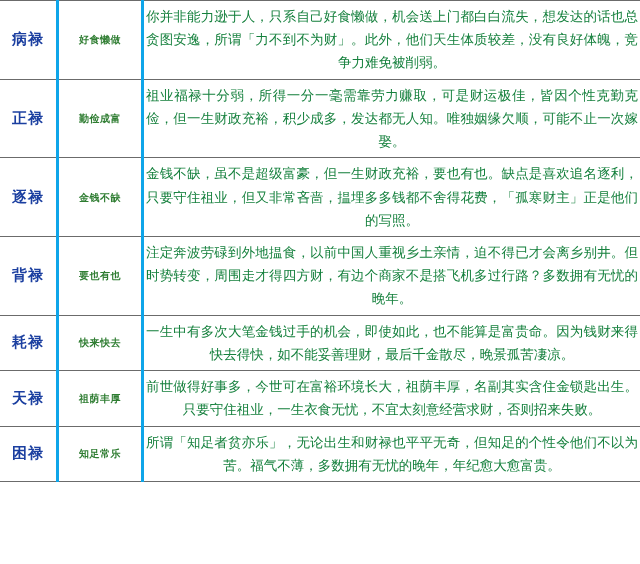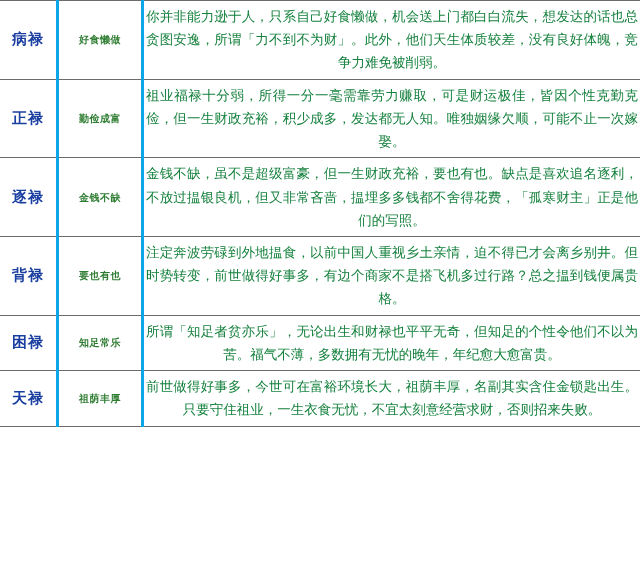--- a/index.html
+++ b/index.html
@@ -88,39 +88,46 @@
         <td class="col-name">正禄</td>
         <td class="col-trait">勤俭成富</td>
         <td class="col-desc">
             <span class="desc-inner">祖业福禄十分弱，所得一分一毫需靠劳力赚取，可是财运极佳，皆因个性克勤克俭，但一生财政充裕，积少成多，发达都无人知。唯独姻缘欠顺，可能不止一次嫁娶。</span>
           </td>
       </tr>
       <tr>
         <td class="col-name">逐禄</td>
         <td class="col-trait">金钱不缺</td>
         <td class="col-desc">
-            <span class="desc-inner">金钱不缺，虽不是超级富豪，但一生财政充裕，要也有也。缺点是喜欢追名逐利，不放过揾银良机，但又非常吝啬，揾埋多多钱都不舍得花费，「孤寒财主」正是他们的写照。</span>
+            <span class="desc-inner">金钱不缺，虽不是超级富豪，但一生财政充裕，要也有也。缺点是喜欢追名逐利，只要守住祖业，但又非常吝啬，揾埋多多钱都不舍得花费，「孤寒财主」正是他们的写照。</span>
           </td>
       </tr>
       <tr>
         <td class="col-name">背禄</td>
         <td class="col-trait">要也有也</td>
         <td class="col-desc">
-            <span class="desc-inner">注定奔波劳碌到外地揾食，以前中国人重视乡土亲情，迫不得已才会离乡别井。但时势转变，前世做得好事多，有边个商家不是搭飞机多过行路？总之揾到钱便属贵格。</span>
+            <span class="desc-inner">注定奔波劳碌到外地揾食，以前中国人重视乡土亲情，迫不得已才会离乡别井。但时势转变，周围走才得四方财，有边个商家不是搭飞机多过行路？多数拥有无忧的晚年。</span>
+          </td>
+      </tr>
+      <tr>
+        <td class="col-name">耗禄</td>
+        <td class="col-trait">快来快去</td>
+        <td class="col-desc">
+            <span class="desc-inner">一生中有多次大笔金钱过手的机会，即使如此，也不能算是富贵命。因为钱财来得快去得快，如不能妥善理财，最后千金散尽，晚景孤苦凄凉。</span>
+          </td>
+      </tr>
+      <tr>
+        <td class="col-name">天禄</td>
+        <td class="col-trait">祖荫丰厚</td>
+        <td class="col-desc">
+            <span class="desc-inner">前世做得好事多，今世可在富裕环境长大，祖荫丰厚，名副其实含住金锁匙出生。只要守住祖业，一生衣食无忧，不宜太刻意经营求财，否则招来失败。</span>
           </td>
       </tr>
       <tr>
         <td class="col-name">困禄</td>
         <td class="col-trait">知足常乐</td>
         <td class="col-desc">
             <span class="desc-inner">所谓「知足者贫亦乐」，无论出生和财禄也平平无奇，但知足的个性令他们不以为苦。福气不薄，多数拥有无忧的晚年，年纪愈大愈富贵。</span>
           </td>
       </tr>
-      <tr>
-        <td class="col-name">天禄</td>
-        <td class="col-trait">祖荫丰厚</td>
-        <td class="col-desc">
-            <span class="desc-inner">前世做得好事多，今世可在富裕环境长大，祖荫丰厚，名副其实含住金锁匙出生。只要守住祖业，一生衣食无忧，不宜太刻意经营求财，否则招来失败。</span>
-          </td>
-      </tr>
     </tbody>
   </table>
 </div>
 
 </body></html>

